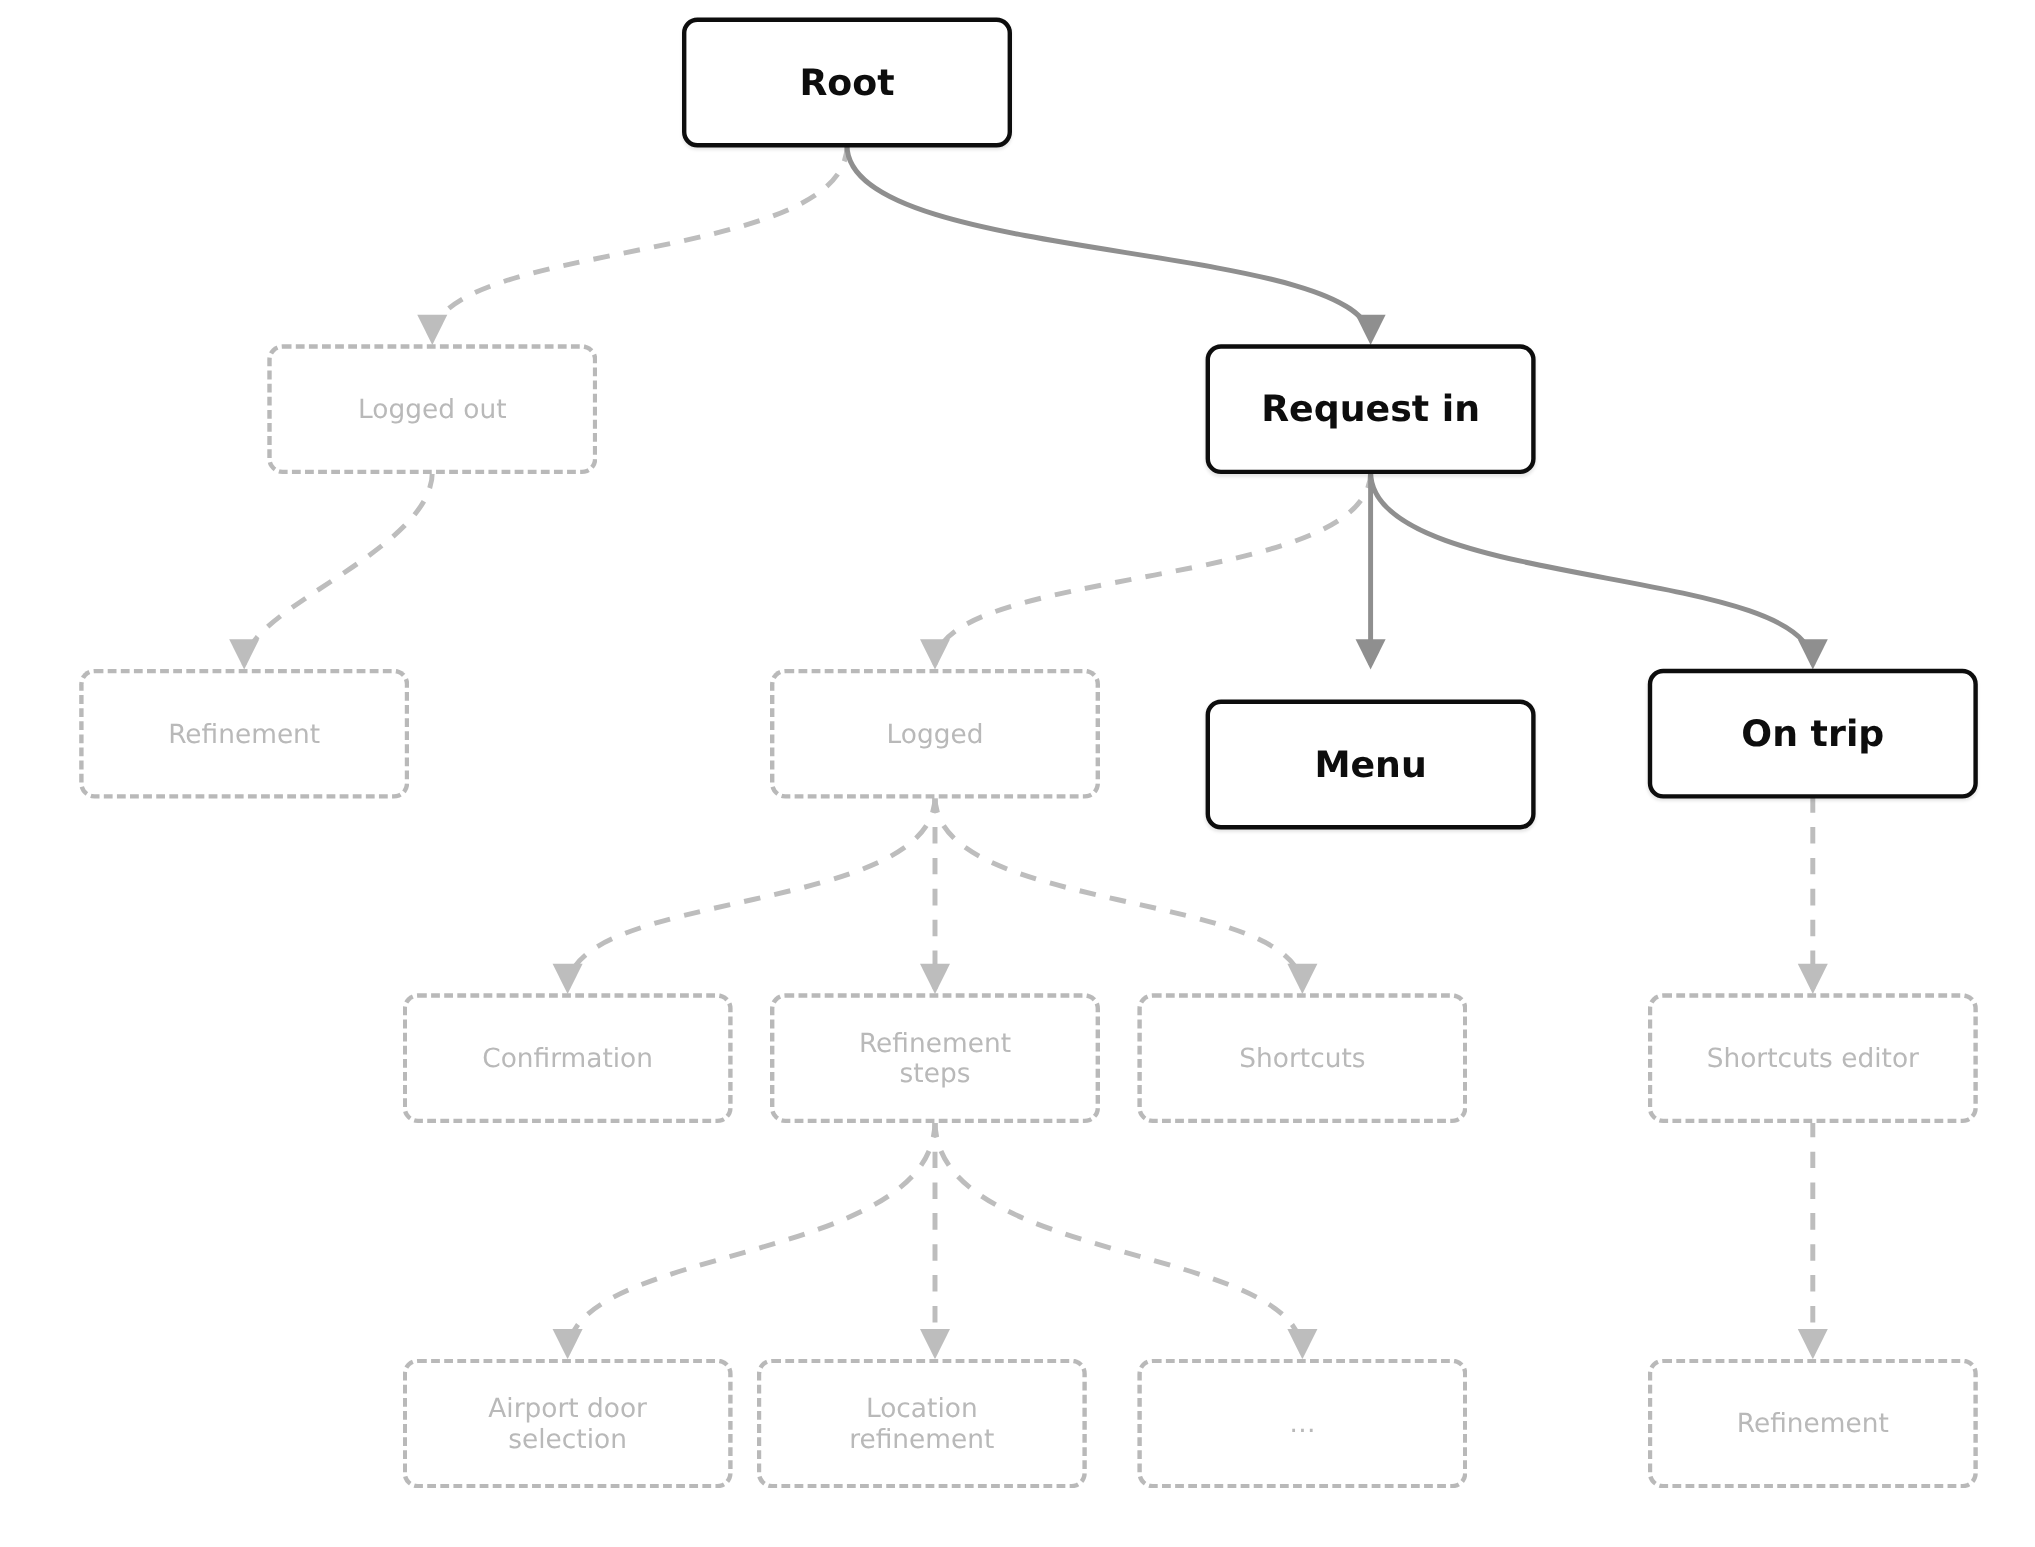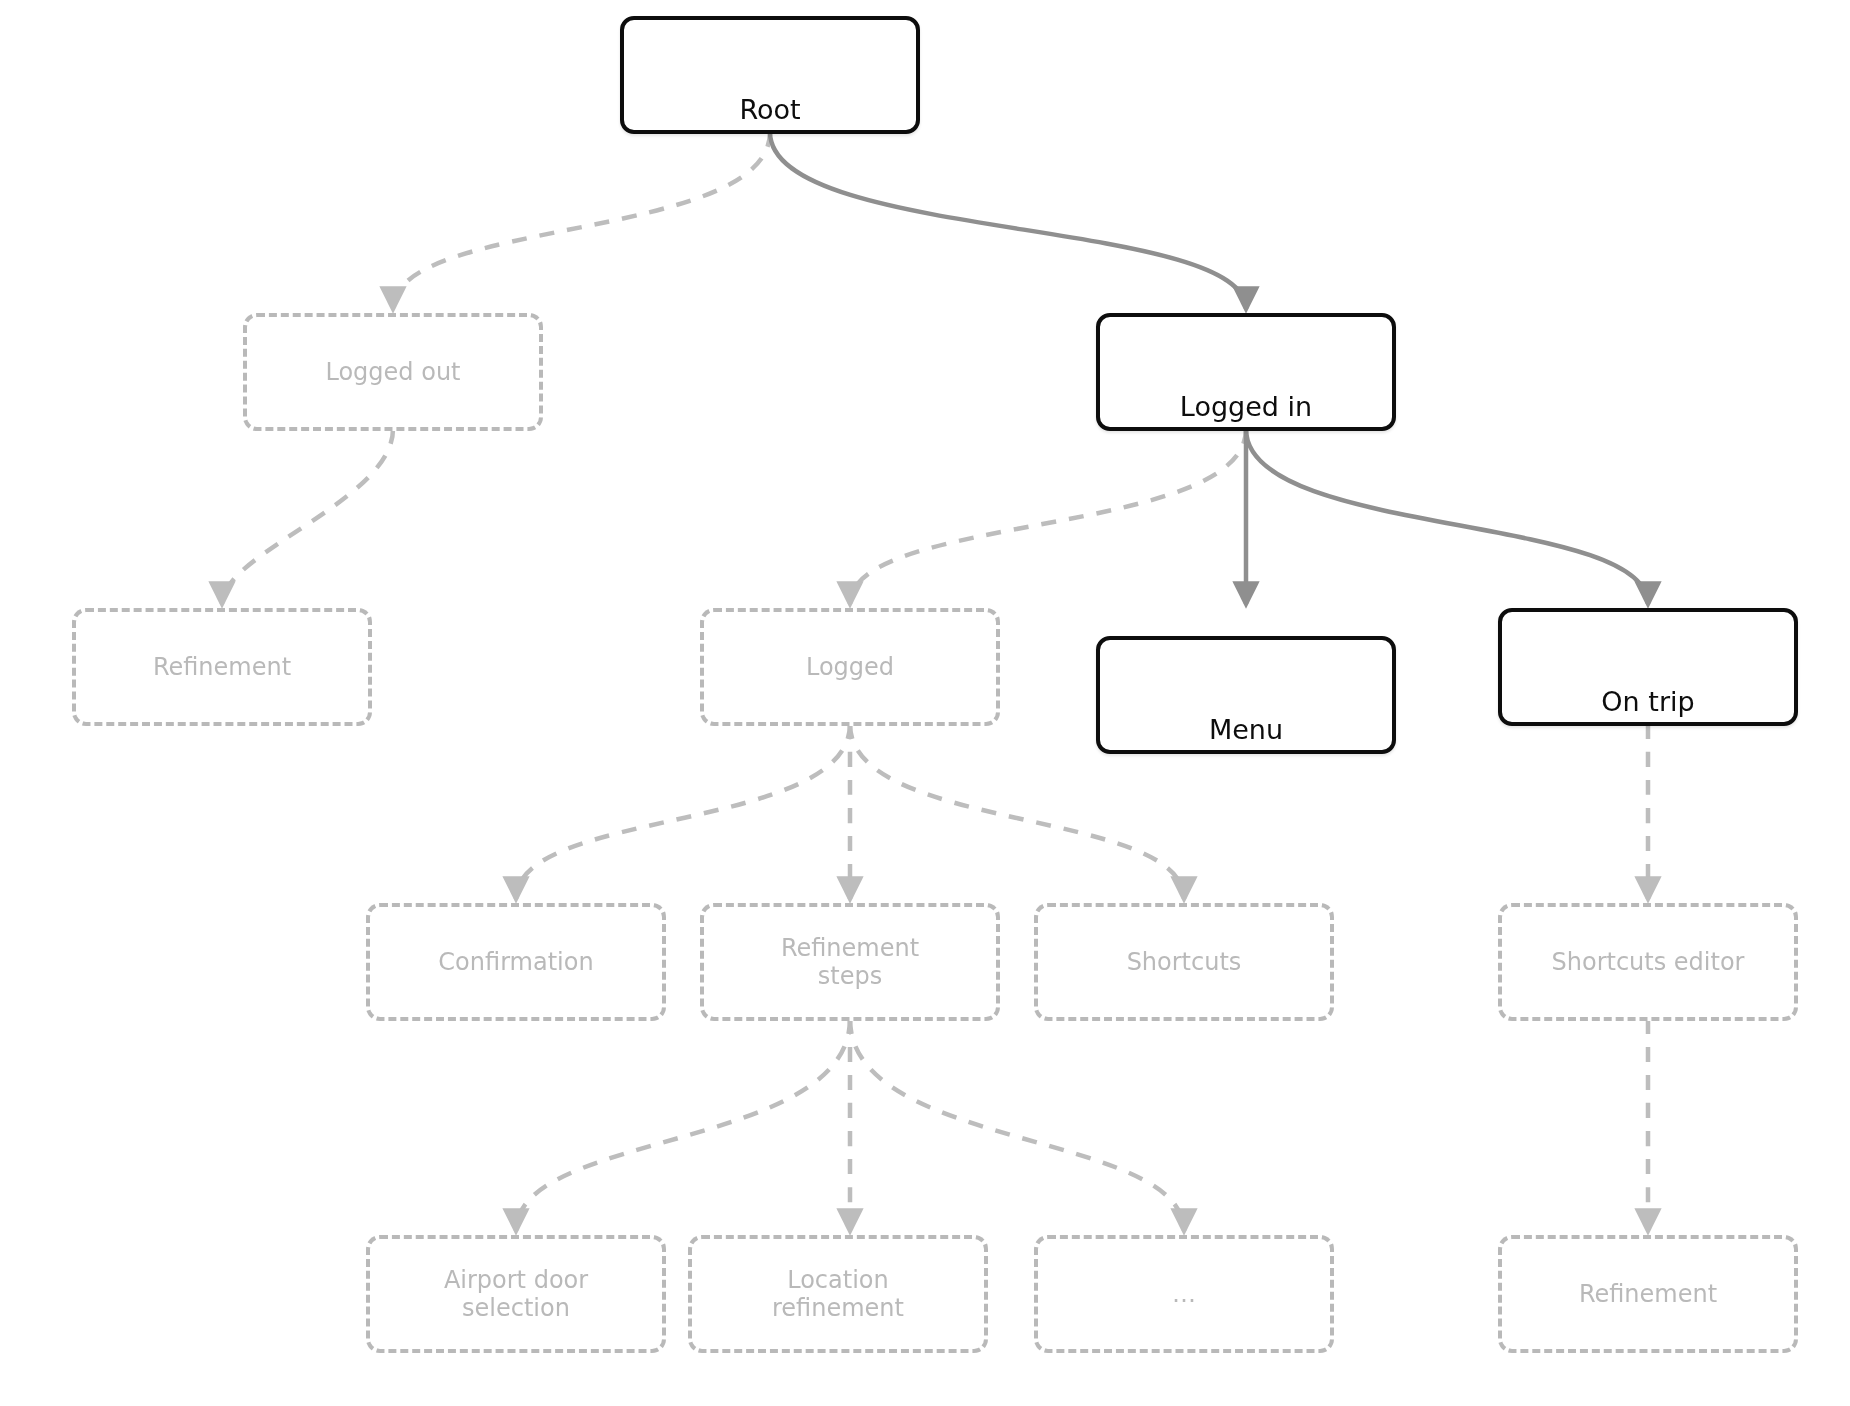--- a/index.html
+++ b/index.html
@@ -31,24 +31,23 @@
     justify-content: center;
     text-align: center;
     border-radius: 14px;
     background: #ffffff;
     line-height: 1.18;
     padding: 4px 10px;
   }
   .node.active {
     border: 4px solid #0d0d0d;
     color: #0d0d0d;
-    font-weight: normal;
-    font-size: 27px;
+    font-weight: bold;
+    font-size: 33px;
     box-shadow: 0 2px 3px rgba(0,0,0,0.10);
-    align-items: flex-end;
   }
   .node.inactive {
     border: 4px dashed #b9b9b9;
     color: #b9b9b9;
     font-weight: normal;
     font-size: 24px;
   }
   .node .label {
     display: block;
     white-space: pre-line;
@@ -85,21 +84,21 @@
       </g>
   </svg>
   <div id="node-layer">
       <div class="node active" style="left: 620px; top: 16px; width: 300px; height: 118px;">
         <span class="label">Root</span>
       </div>
       <div class="node inactive" style="left: 243px; top: 313px; width: 300px; height: 118px;">
         <span class="label">Logged out</span>
       </div>
       <div class="node active" style="left: 1096px; top: 313px; width: 300px; height: 118px;">
-        <span class="label">Logged in</span>
+        <span class="label">Request in</span>
       </div>
       <div class="node inactive" style="left: 72px; top: 608px; width: 300px; height: 118px;">
         <span class="label">Refinement</span>
       </div>
       <div class="node inactive" style="left: 700px; top: 608px; width: 300px; height: 118px;">
         <span class="label">Logged</span>
       </div>
       <div class="node active" style="left: 1096px; top: 608px; width: 300px; height: 118px; margin-top: 28px;">
         <span class="label">Menu</span>
       </div>

